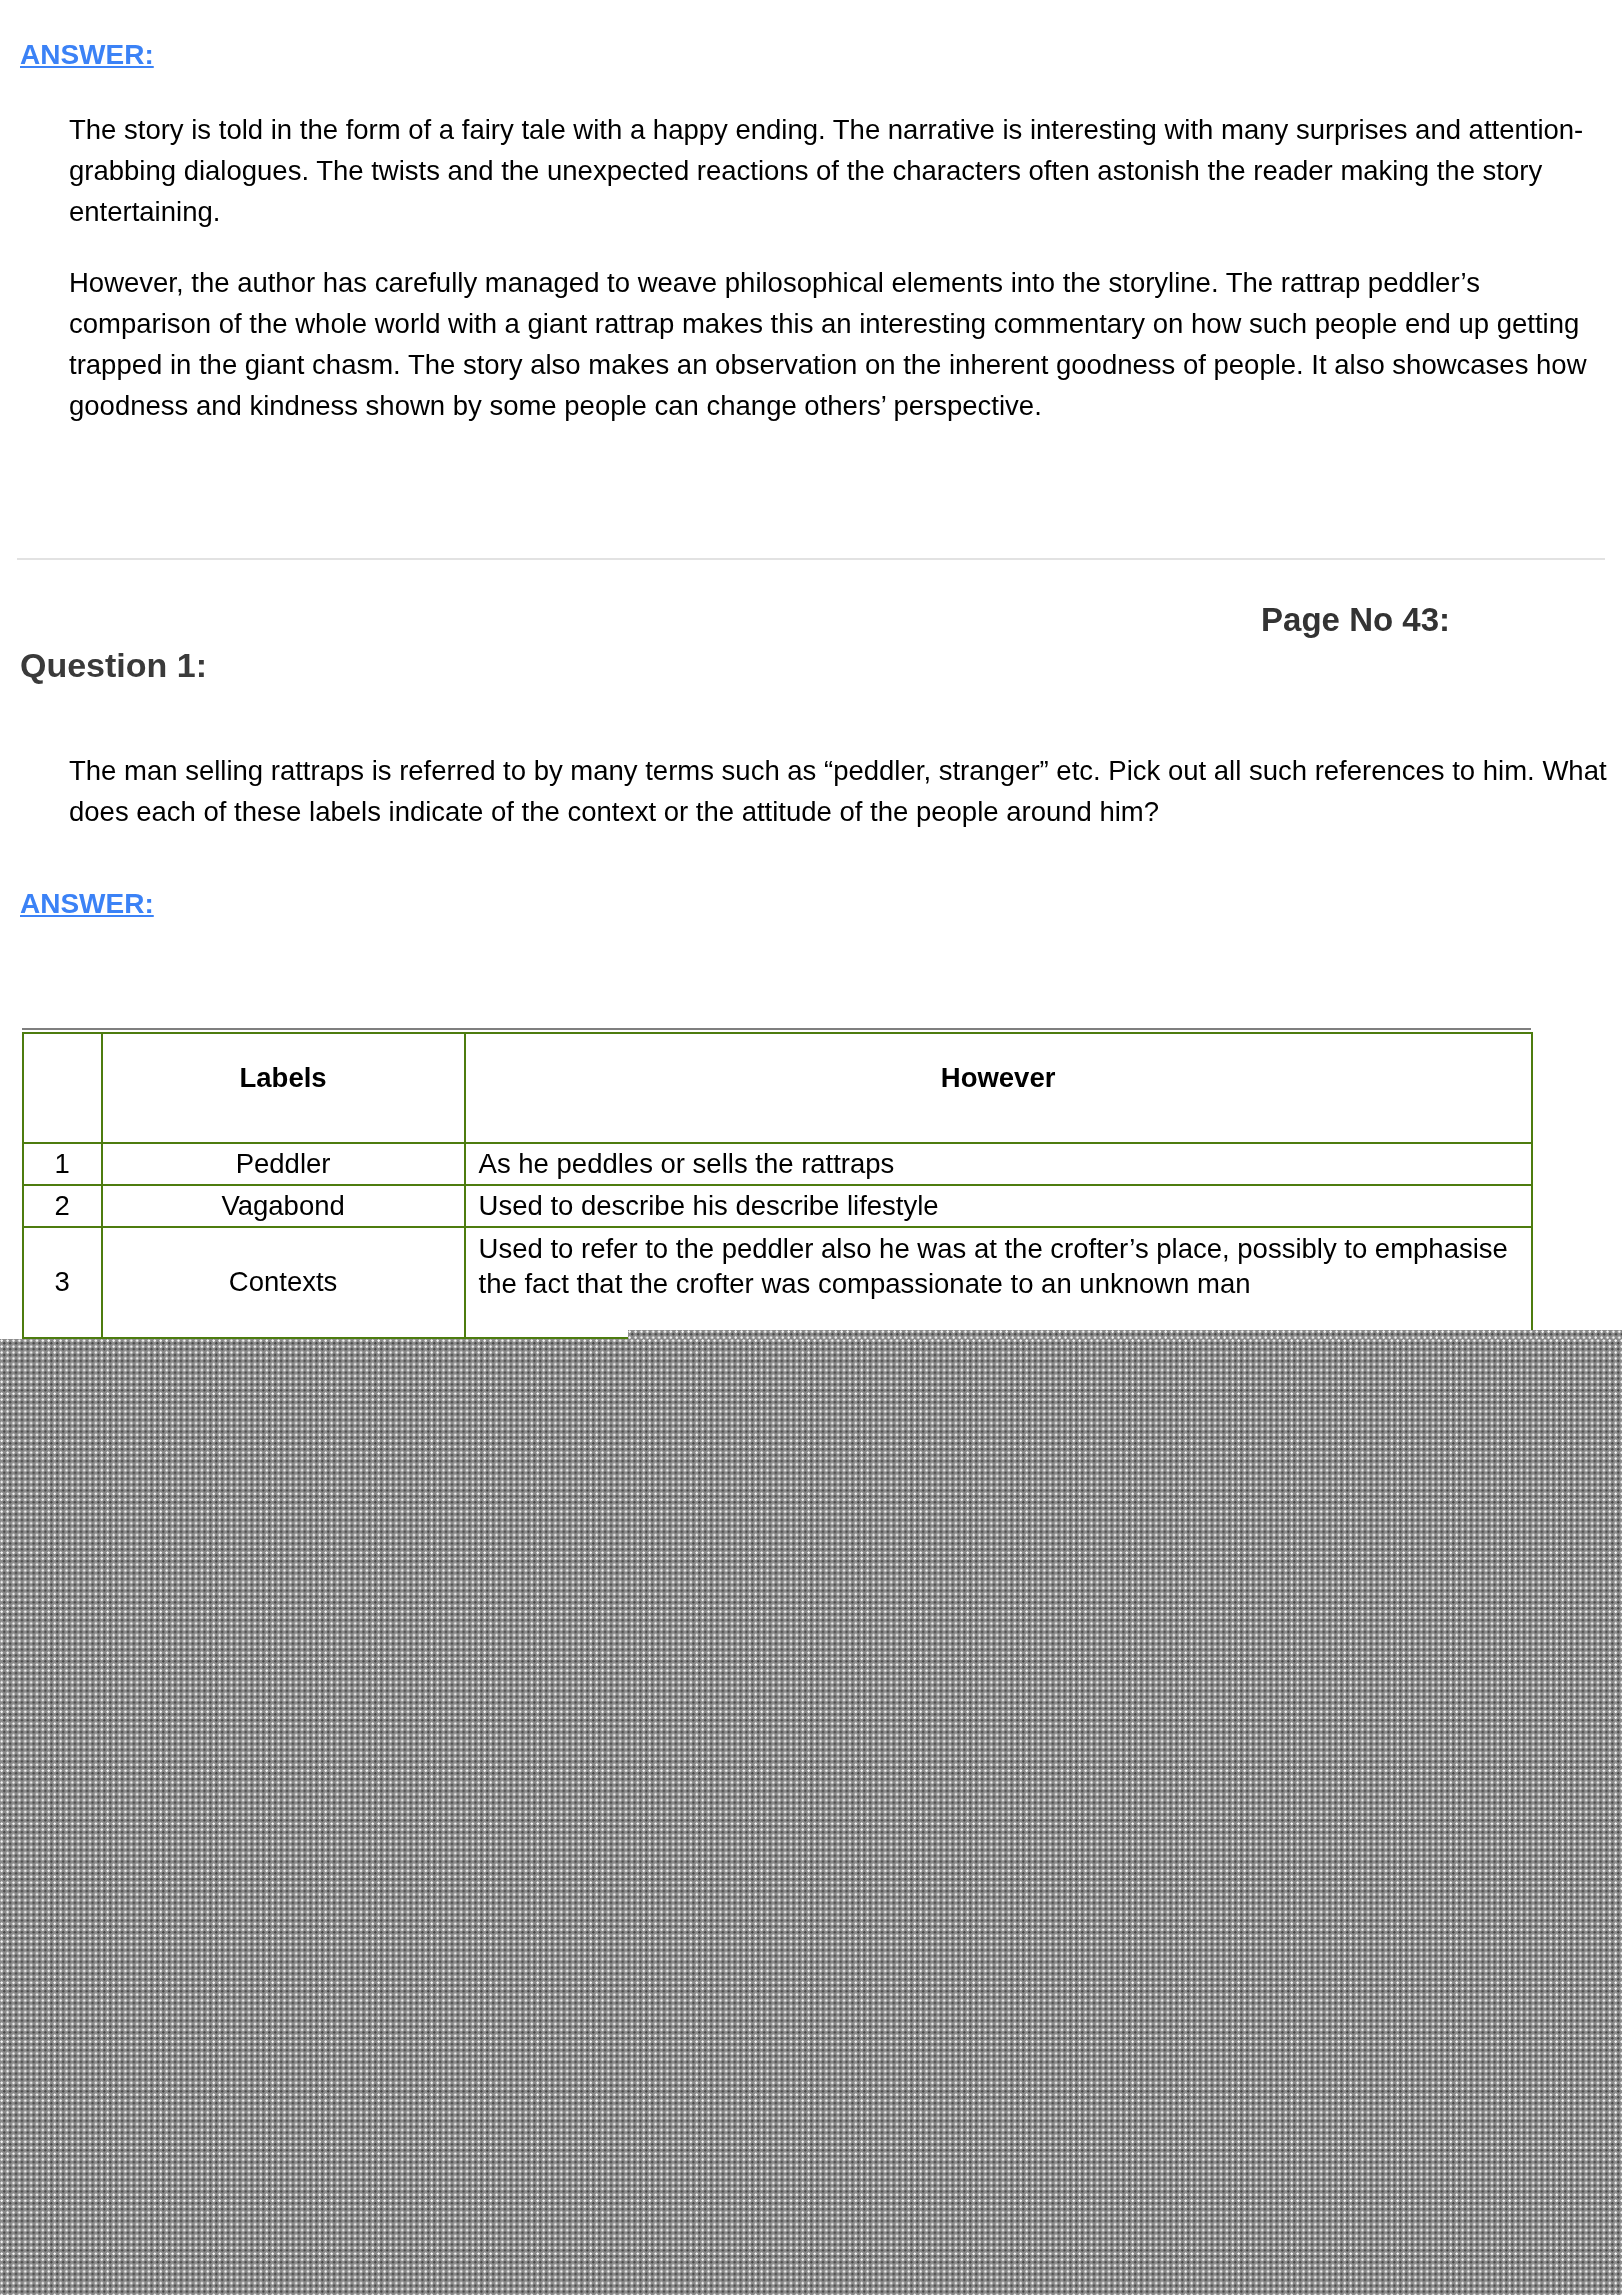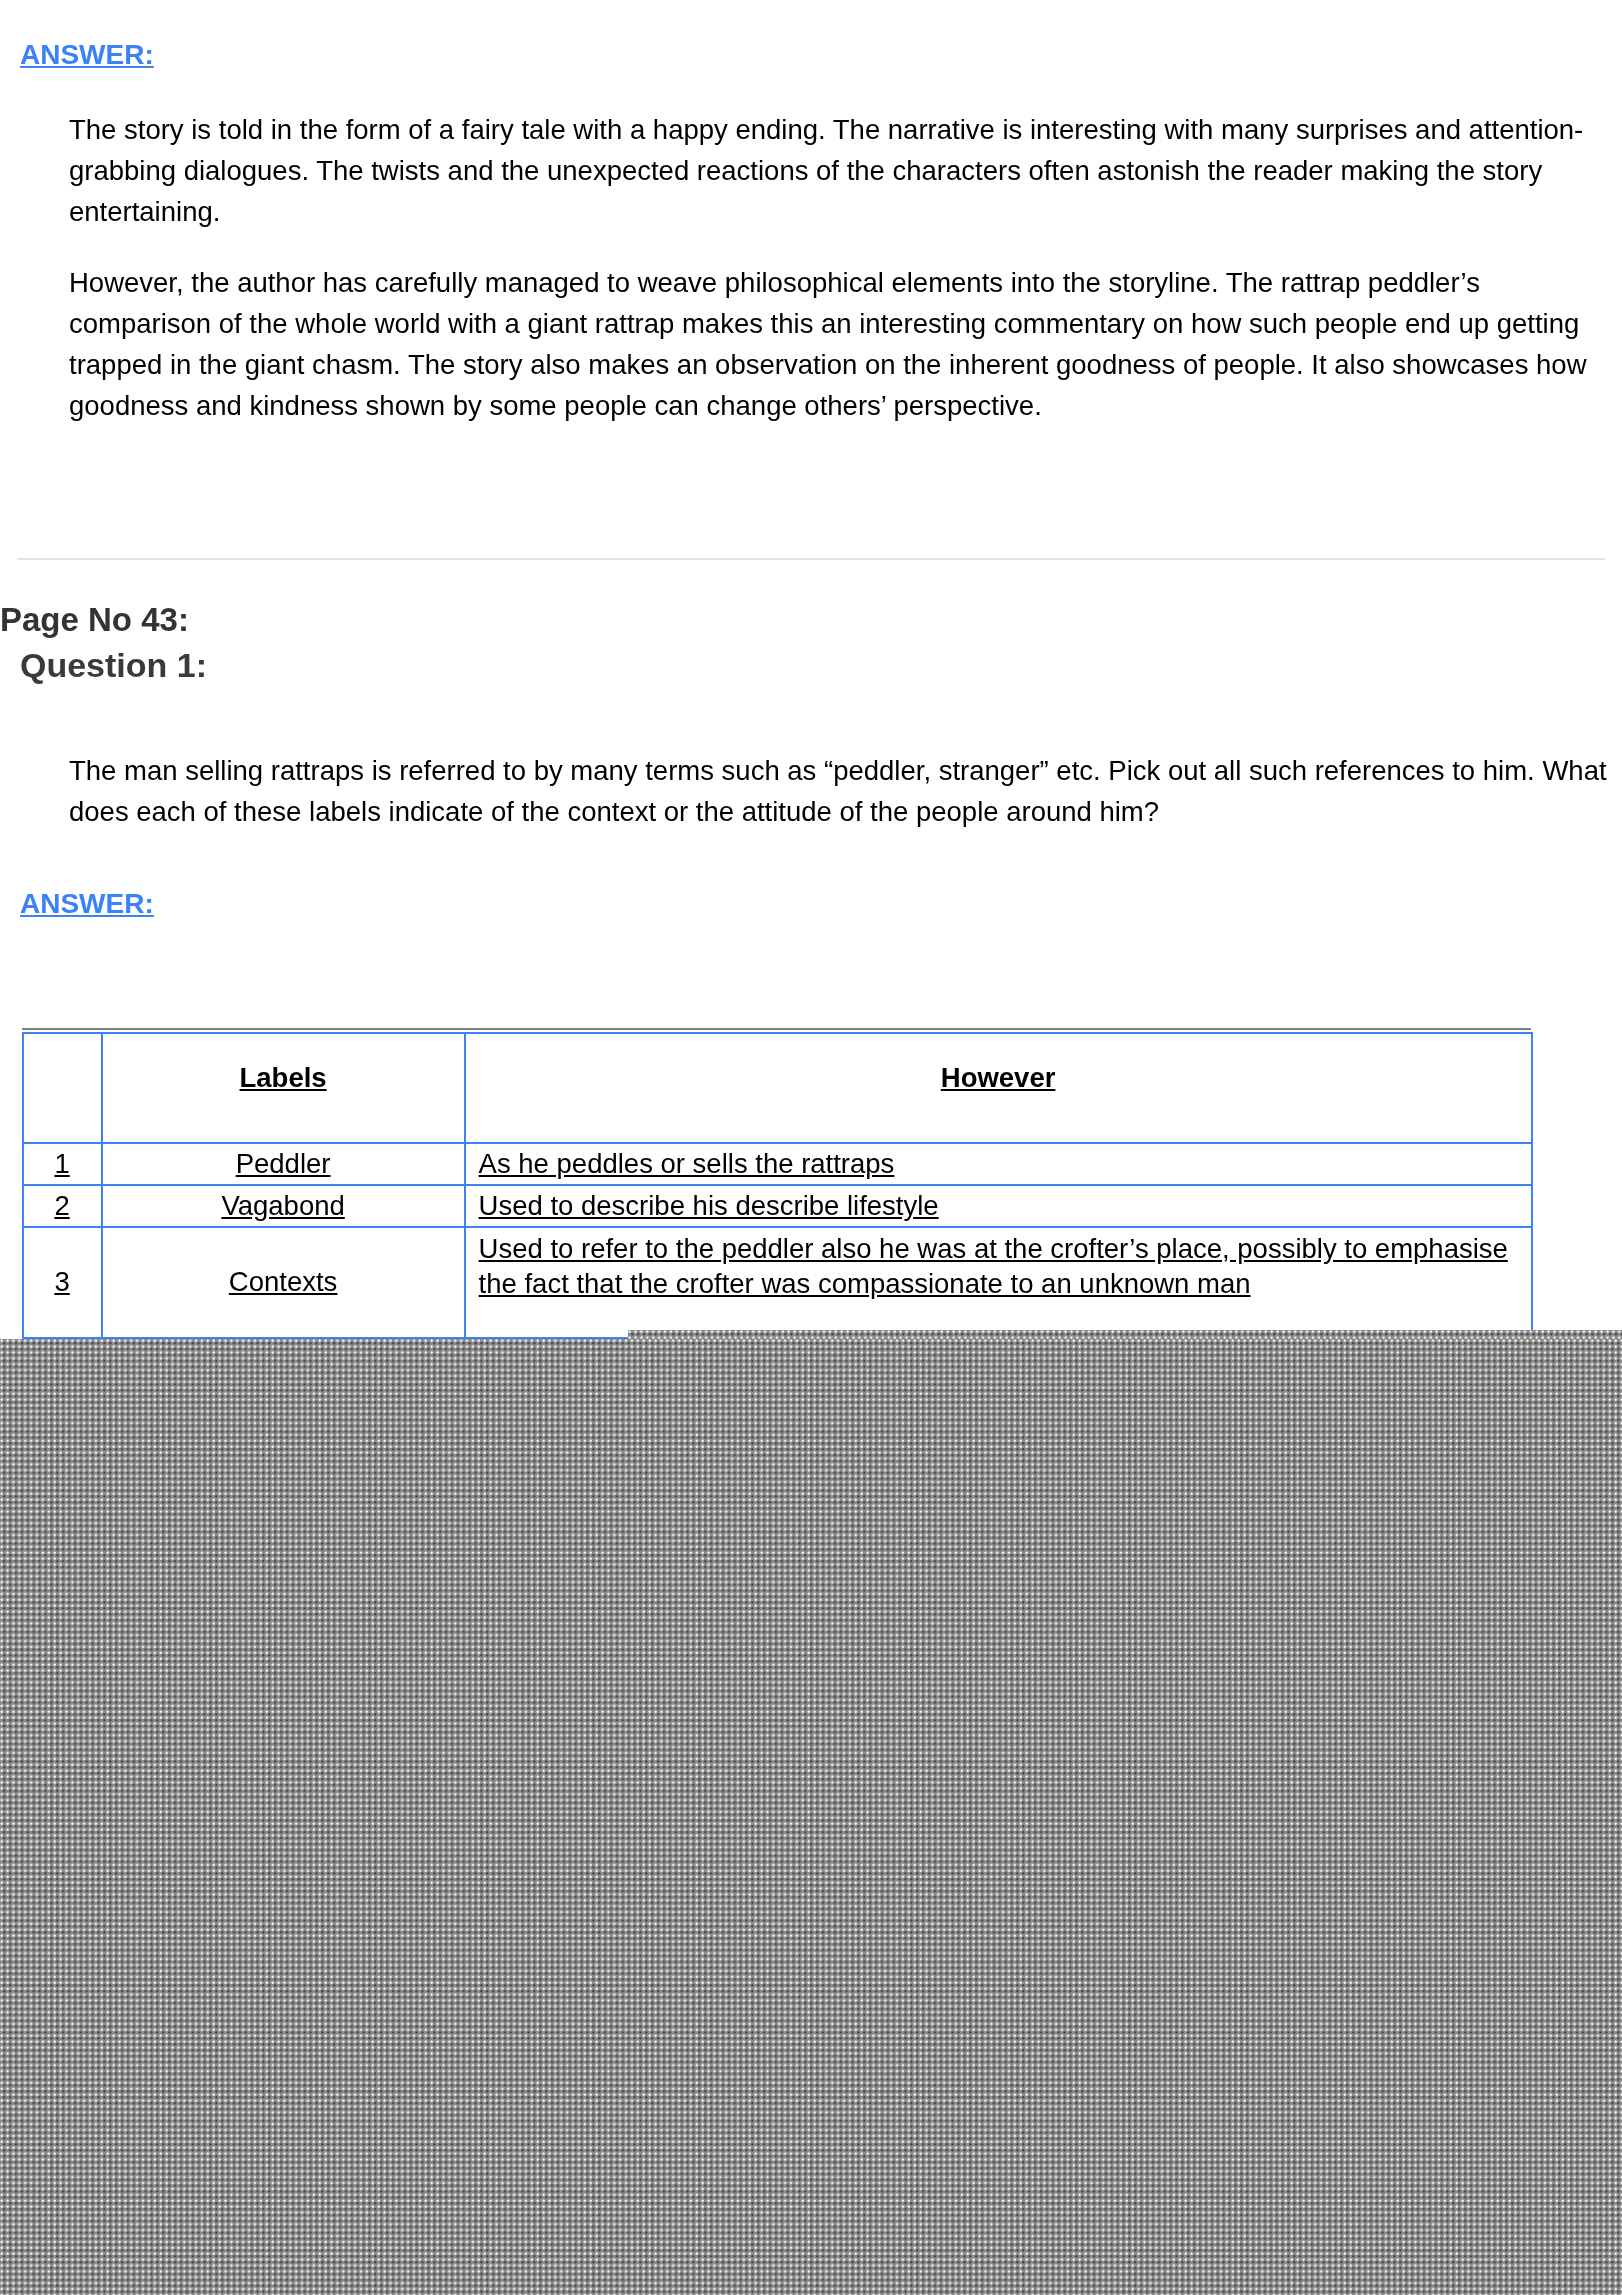--- a/index.html
+++ b/index.html
@@ -39,21 +39,21 @@
   }
   .divider{
     left:17px;
     width:1588px;
     height:2px;
     background:#e2e2e2;
   }
   .page-no{
     left:0;
     width:1450px;
-    text-align:left;
+    text-align:right;
     font-size:33px;
     font-weight:bold;
     color:#333333;
     line-height:1;
   }
   .table-topline{
     left:21.6px;
     top:1028px;
     width:1509px;
     height:2px;
@@ -62,23 +62,22 @@
   table.qtable{
     position:absolute;
     left:21.6px;
     top:1032px;
     width:1509px;
     border-collapse:collapse;
     table-layout:fixed;
     font-size:27.5px;
   }
   table.qtable th, table.qtable td{
-    border:2px solid #3b82f6;
+    border:2px solid #4d7c0f;
     overflow:hidden;
-    text-decoration:underline;
   }
   table.qtable thead th{
     height:88px;
     font-weight:bold;
     vertical-align:middle;
     padding:0 6.5px 19.6px 6.5px;
     text-align:center;
   }
   td.c-num, td.c-label{
     text-align:center;

